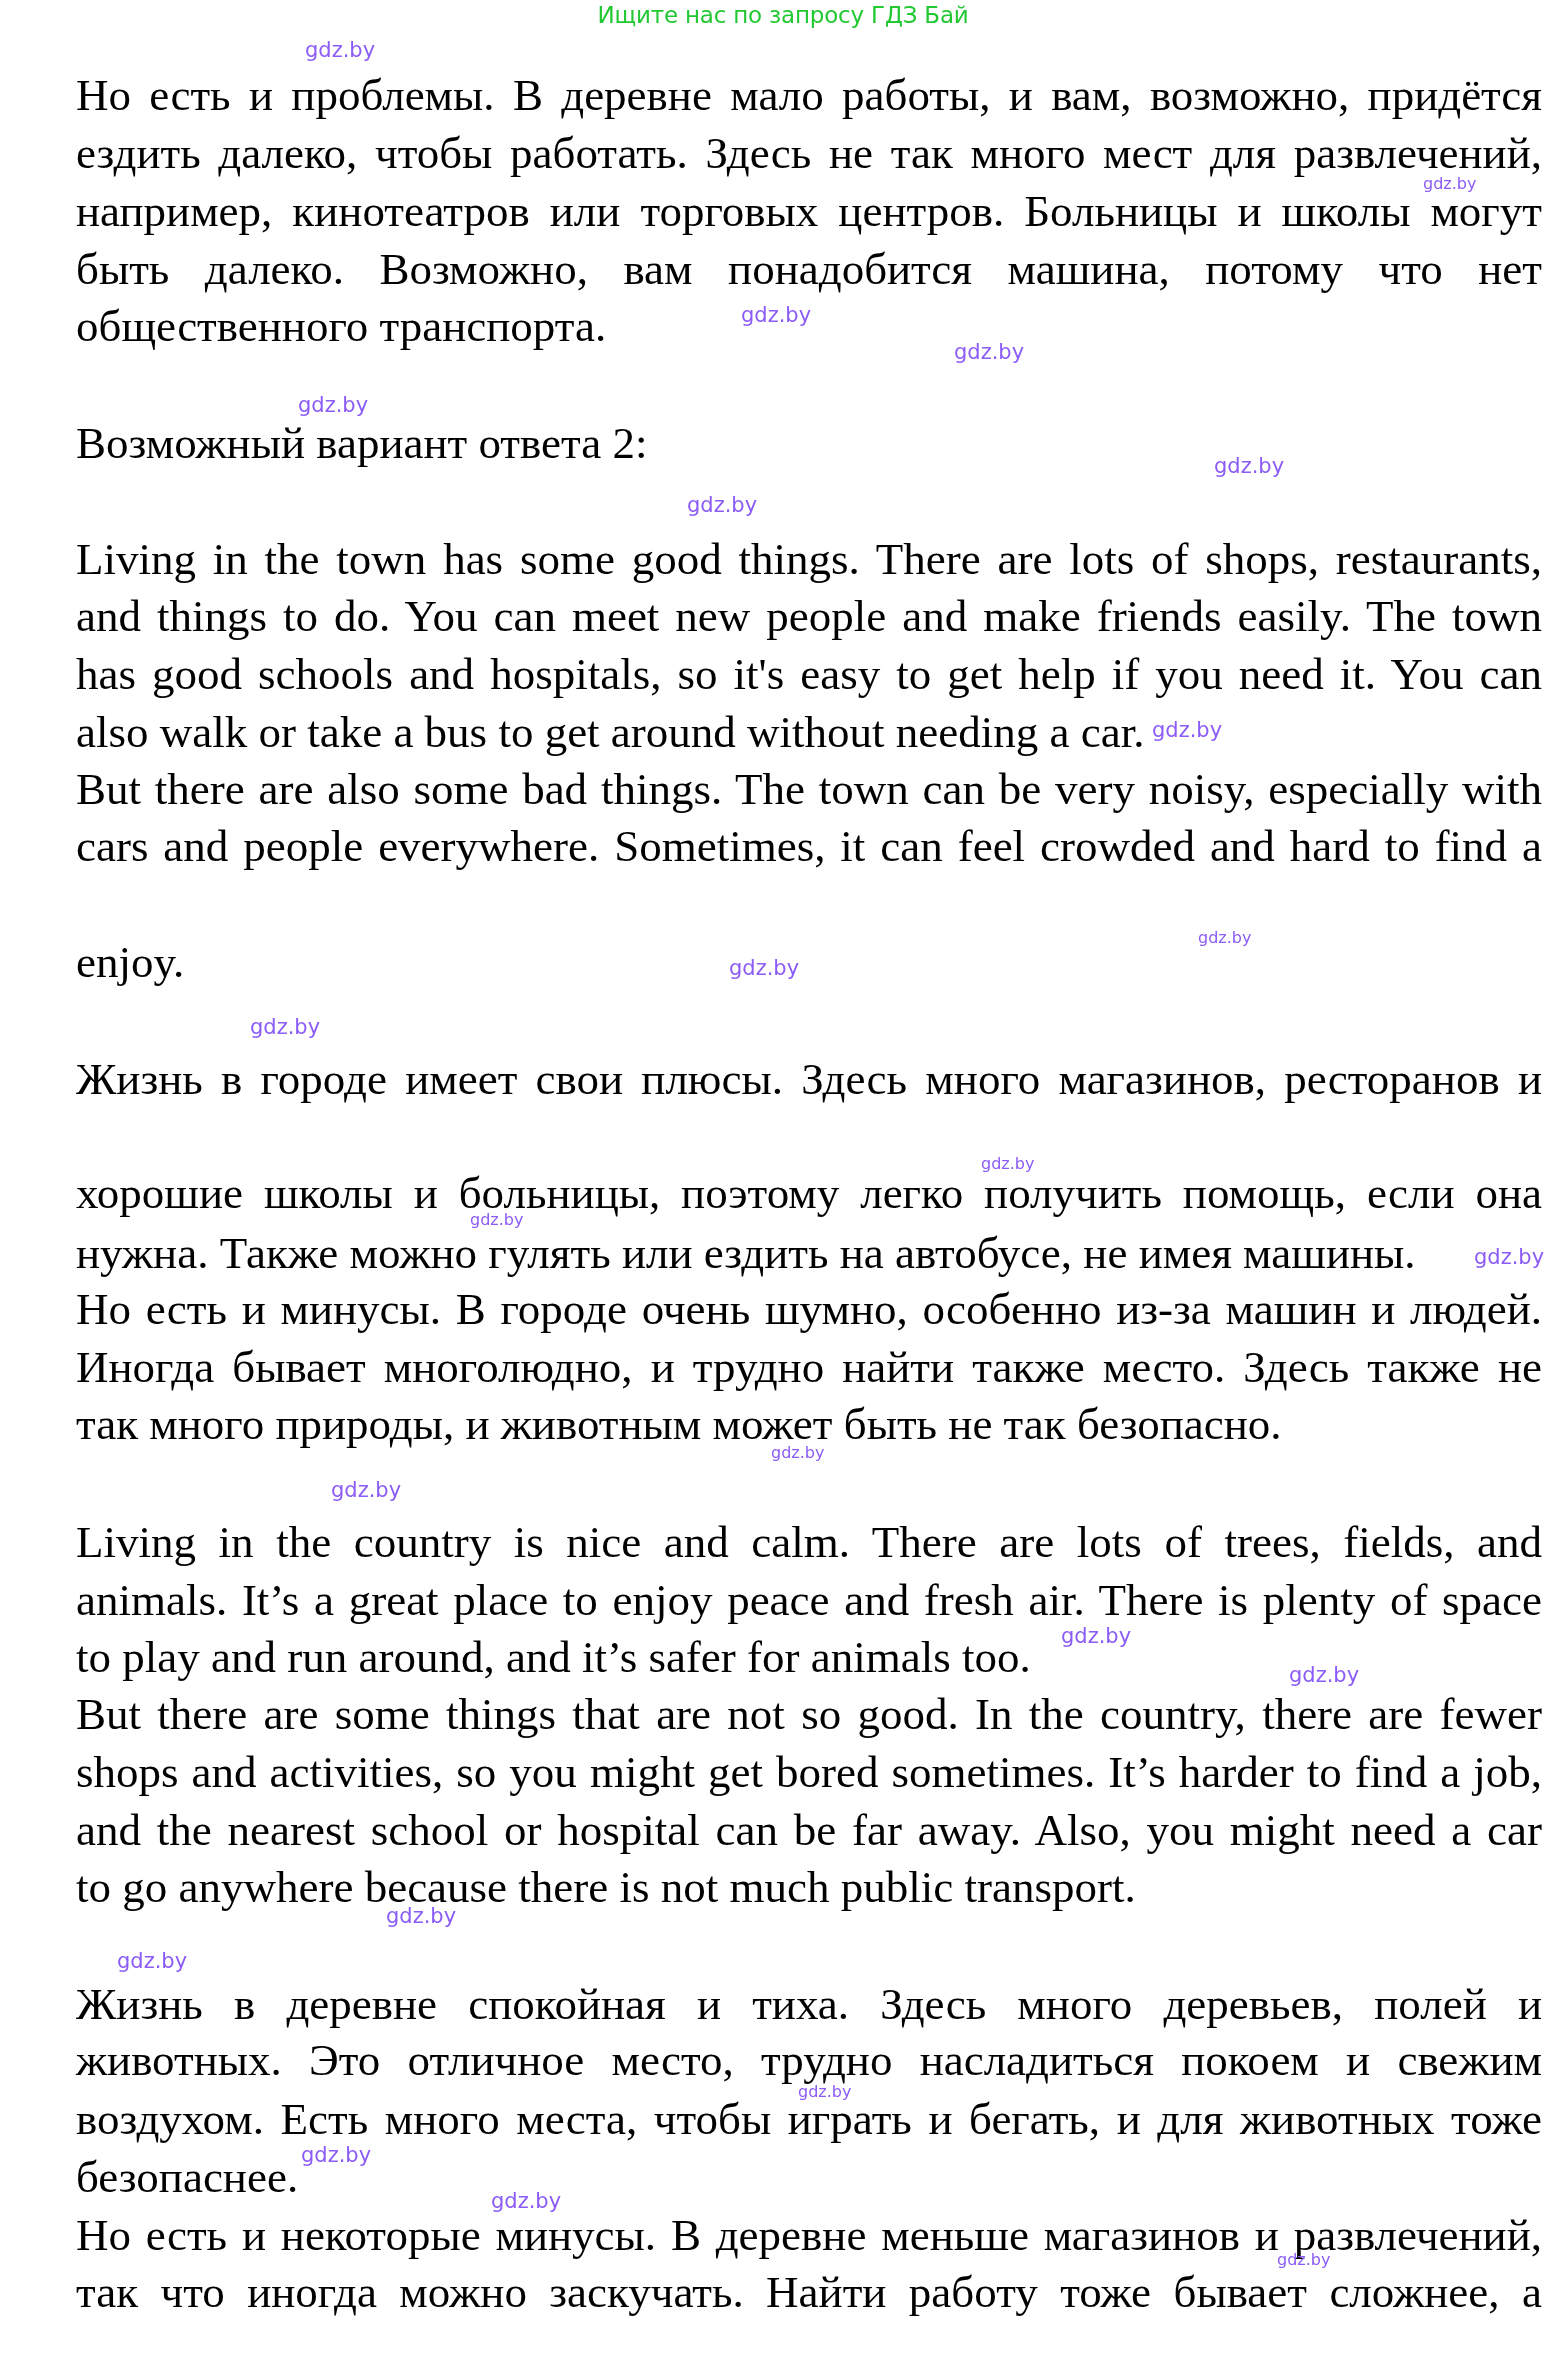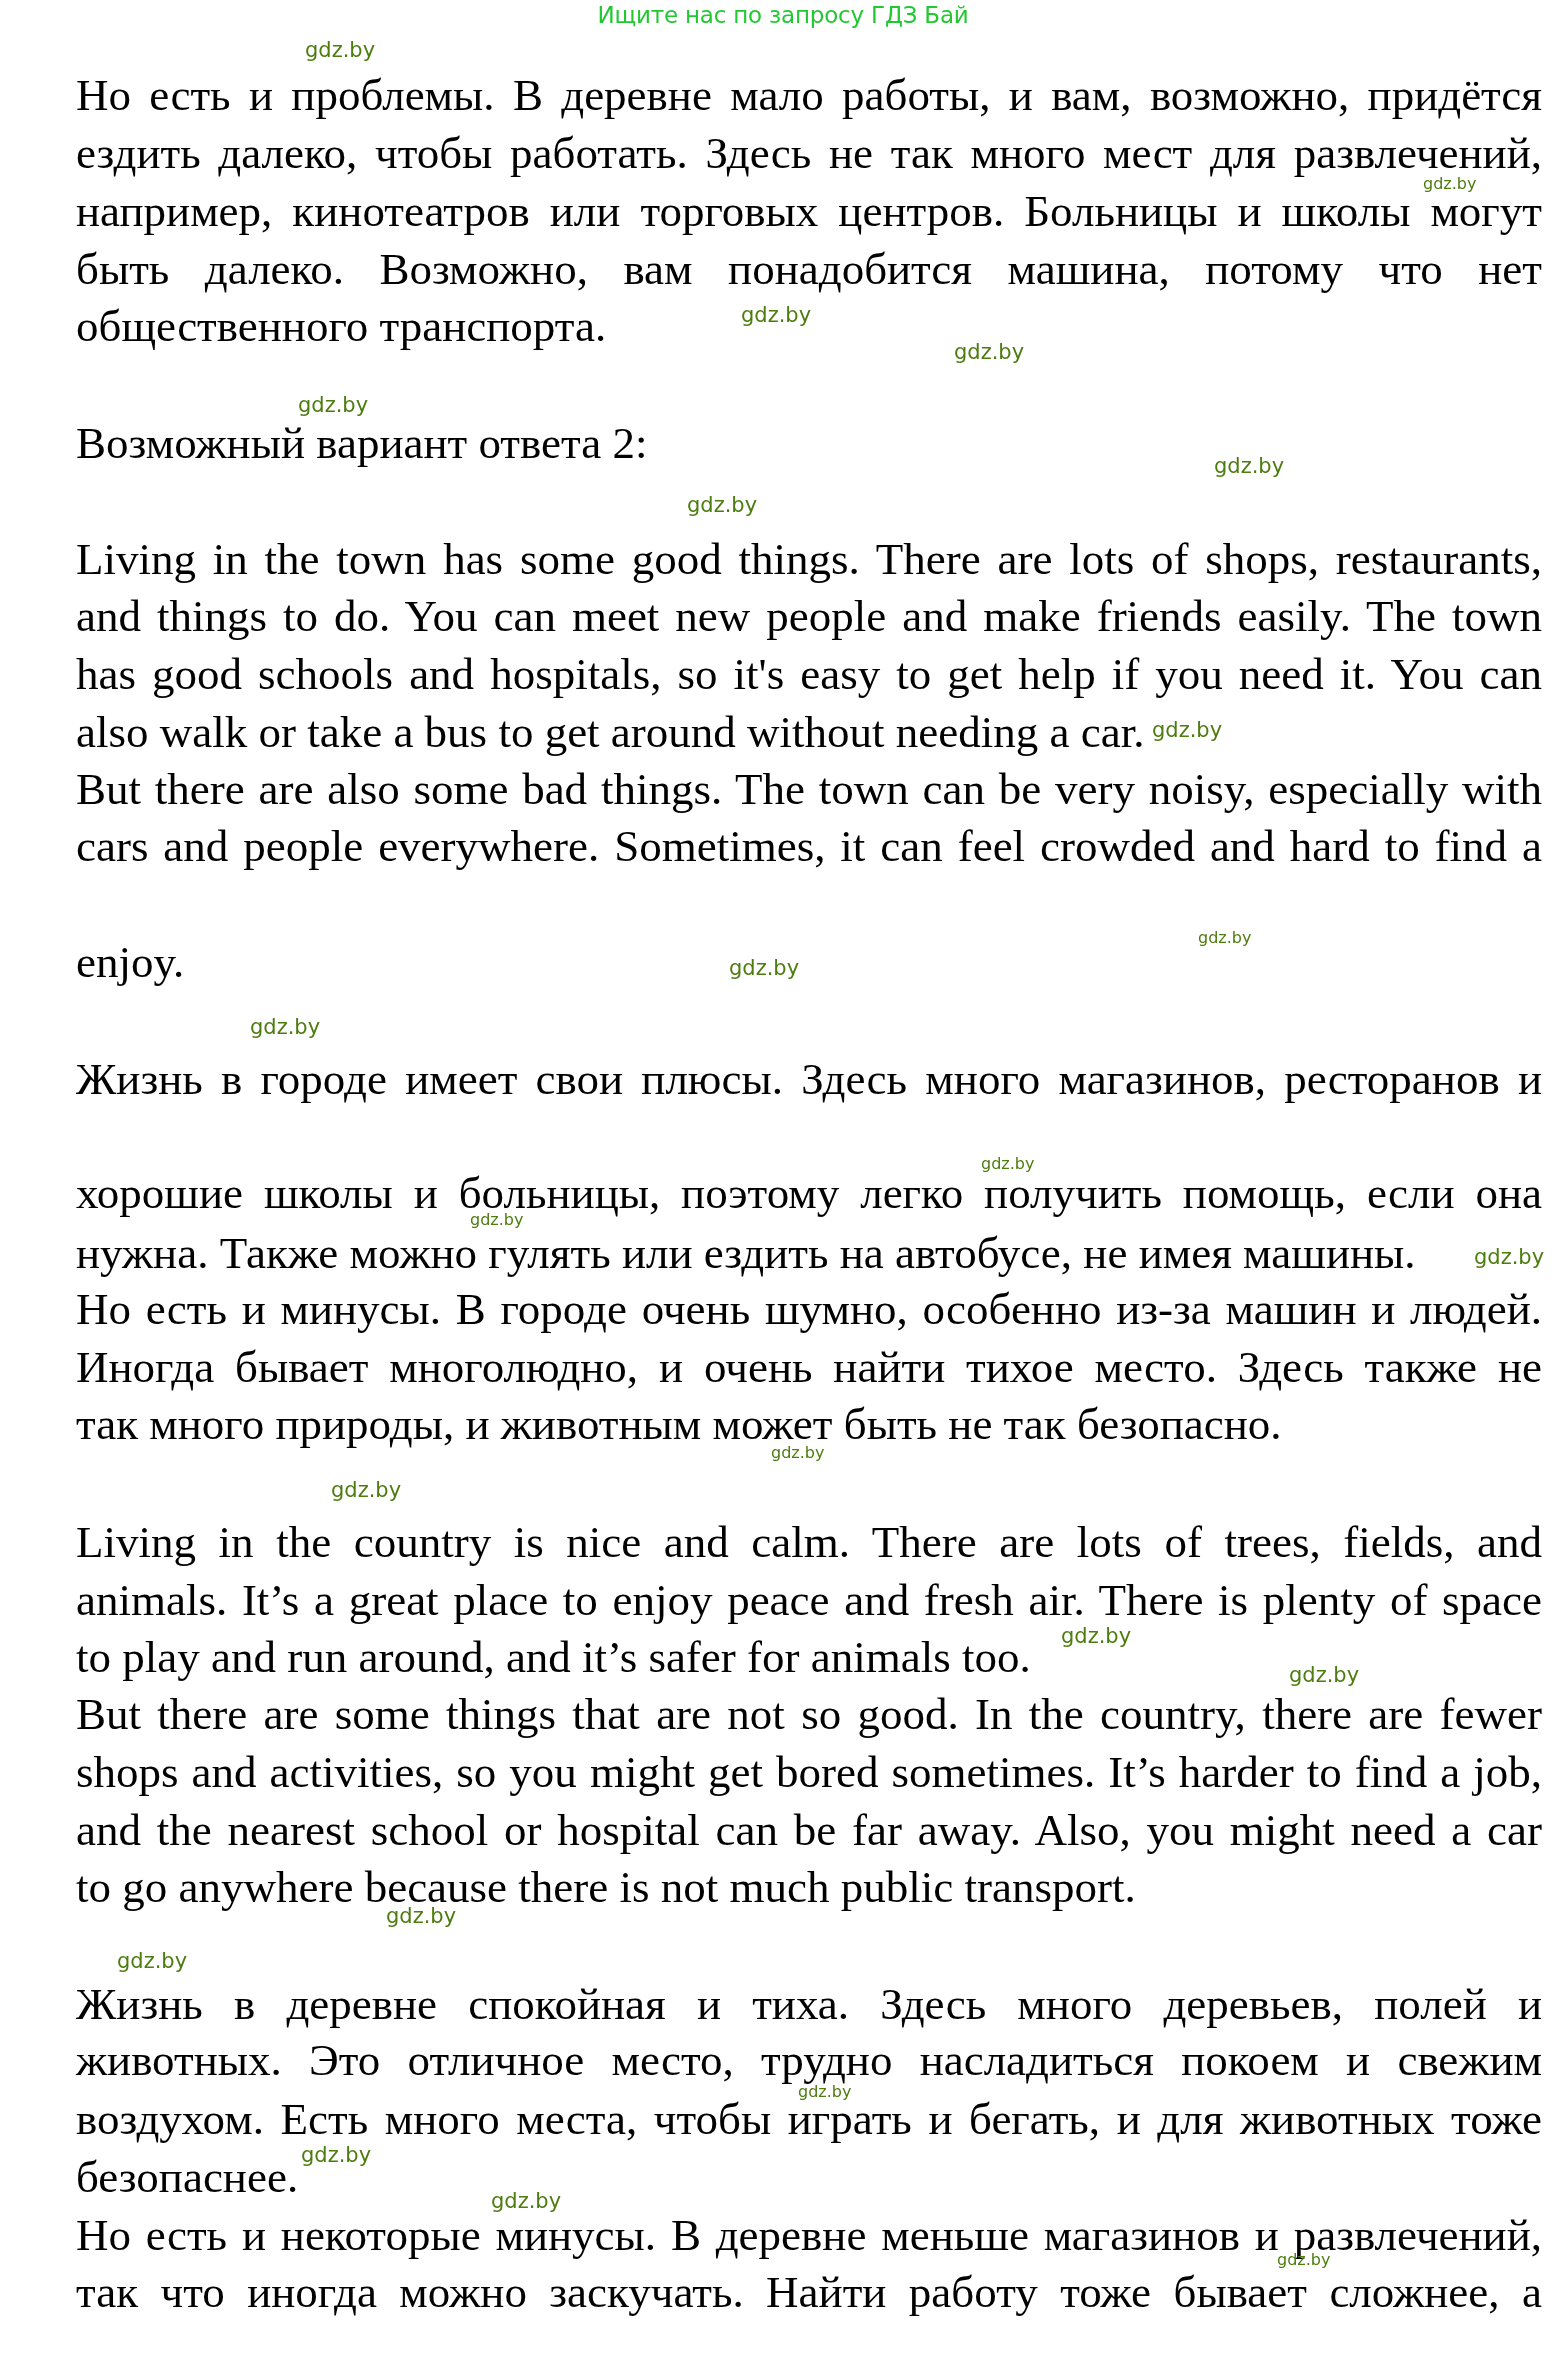--- a/index.html
+++ b/index.html
@@ -17,21 +17,21 @@
   }
   .line {
     position: absolute; left: 40px; width: 1466px; height: 58px;
     font-family: "Liberation Serif", "DejaVu Serif", serif;
     font-size: 45px; line-height: 58px; color: #000000;
     white-space: nowrap; overflow: visible; margin-left: 36px;
   }
   .line.j { text-align: justify; text-align-last: justify; white-space: normal; }
   .wm {
     position: absolute; font-family: "DejaVu Sans", "Liberation Sans", sans-serif;
-    color: #4d7c0f; white-space: nowrap; line-height: 1;
+    color: #8b5cf6; white-space: nowrap; line-height: 1;
   }
   .wm.l { font-size: 21px; }
   .wm.s { font-size: 16px; }
 </style>
 </head>
 <body>
 
 <div class="page">
 
   <div class="header">Ищите нас по запросу ГДЗ Бай</div>
@@ -51,21 +51,21 @@
 
   <div class="line j" style="top:760px">But there are also some bad things. The town can be very noisy, especially with</div>
   <div class="line j" style="top:817px">cars and people everywhere. Sometimes, it can feel crowded and hard to find a</div>
   <div class="line" style="top:933px">enjoy.</div>
 
   <div class="line j" style="top:1050px">Жизнь в городе имеет свои плюсы. Здесь много магазинов, ресторанов и</div>
   <div class="line j" style="top:1164px">хорошие школы и больницы, поэтому легко получить помощь, если она</div>
   <div class="line" style="top:1224px">нужна. Также можно гулять или ездить на автобусе, не имея машины.</div>
 
   <div class="line j" style="top:1280px">Но есть и минусы. В городе очень шумно, особенно из-за машин и людей.</div>
-  <div class="line j" style="top:1338px">Иногда бывает многолюдно, и очень найти тихое место. Здесь также не</div>
+  <div class="line j" style="top:1338px">Иногда бывает многолюдно, и трудно найти также место. Здесь также не</div>
   <div class="line" style="top:1395px">так много природы, и животным может быть не так безопасно.</div>
 
   <div class="line j" style="top:1571px">animals. It’s a great place to enjoy peace and fresh air. There is plenty of space</div>
   <div class="line j" style="top:1513px">Living in the country is nice and calm. There are lots of trees, fields, and</div>
   <div class="line" style="top:1628px">to play and run around, and it’s safer for animals too.</div>
 
   <div class="line j" style="top:1685px">But there are some things that are not so good. In the country, there are fewer</div>
   <div class="line j" style="top:1743px">shops and activities, so you might get bored sometimes. It’s harder to find a job,</div>
   <div class="line j" style="top:1801px">and the nearest school or hospital can be far away. Also, you might need a car</div>
   <div class="line" style="top:1858px">to go anywhere because there is not much public transport.</div>

